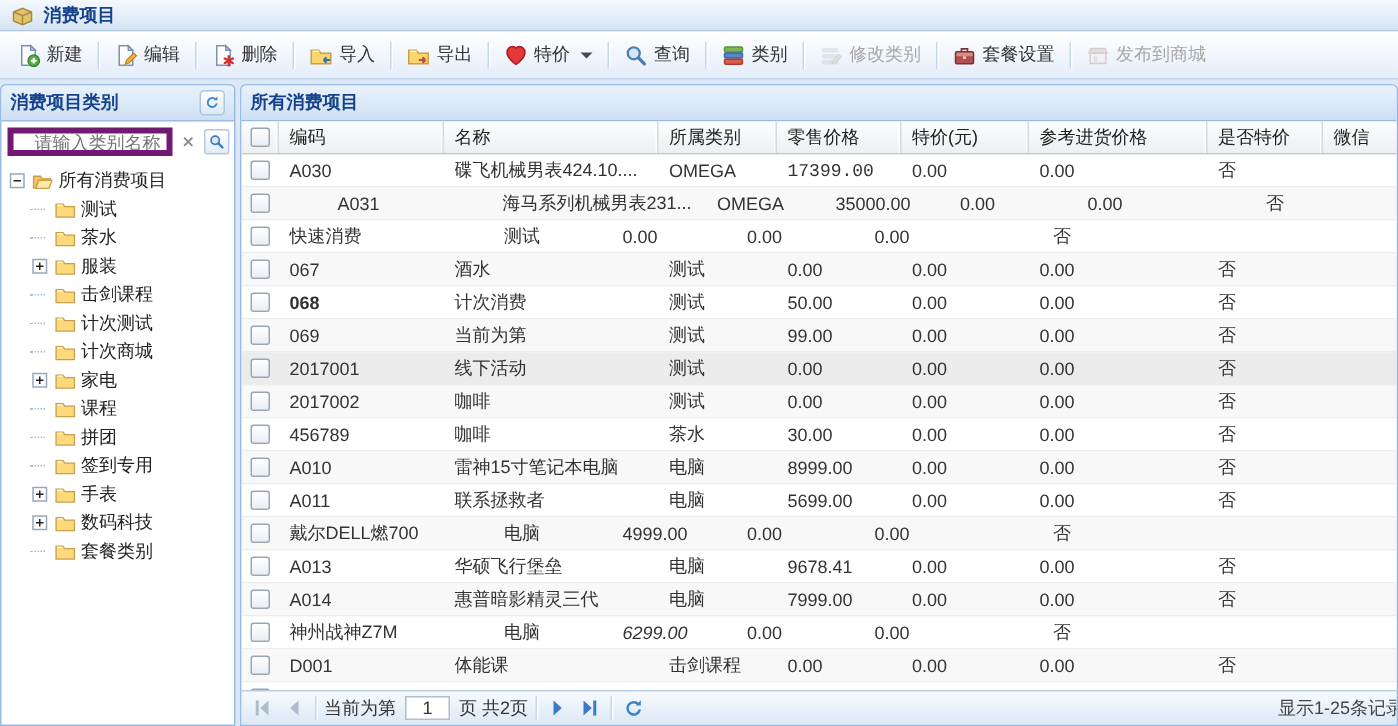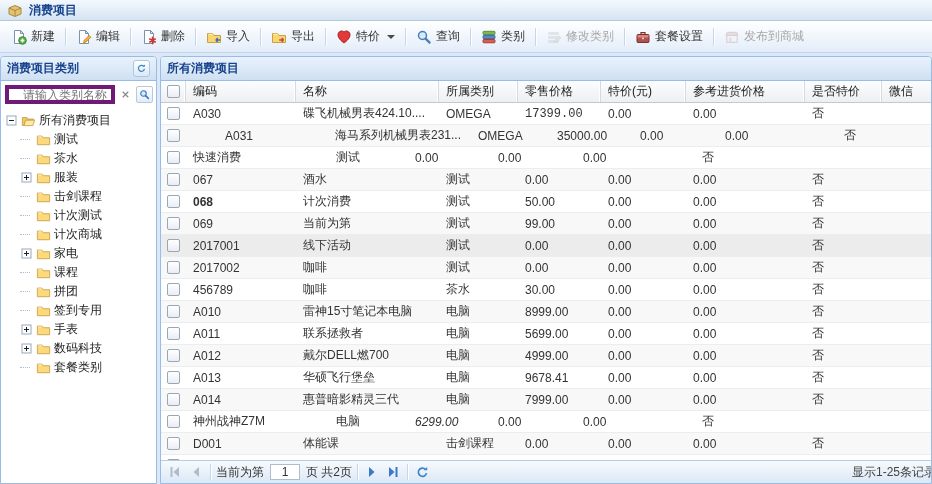--- a/index.html
+++ b/index.html
@@ -582,21 +582,20 @@
           <div class="cell" style="width: 83px;">5699.00</div>
           <div class="cell" style="width: 85px;">0.00</div>
           <div class="cell" style="width: 119px;">0.00</div>
           <div class="cell" style="width: 77px;">否</div>
           <div class="cell" style="width: 79px;"></div>
         </div>
         <div class="grid-row">
           <div class="cell cb">
             <span class="checkbox"></span>
           </div>
-          <div class="cell" style="width: 110px;">A012</div>
           <div class="cell" style="width: 143px;">戴尔DELL燃700</div>
           <div class="cell" style="width: 79px;">电脑</div>
           <div class="cell" style="width: 83px;">4999.00</div>
           <div class="cell" style="width: 85px;">0.00</div>
           <div class="cell" style="width: 119px;">0.00</div>
           <div class="cell" style="width: 77px;">否</div>
           <div class="cell" style="width: 79px;"></div>
         </div>
         <div class="grid-row">
           <div class="cell cb">

